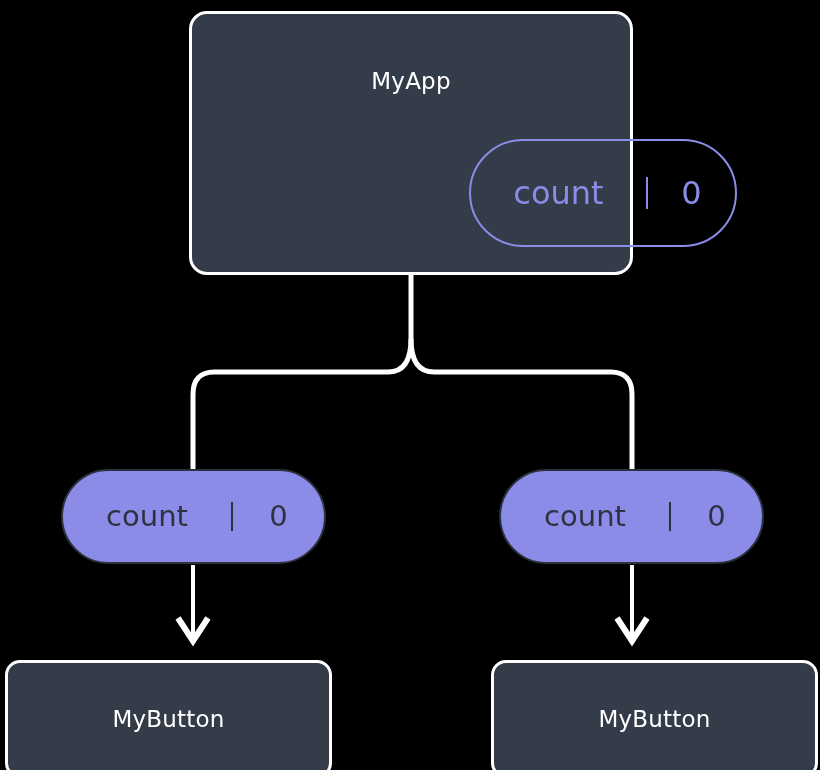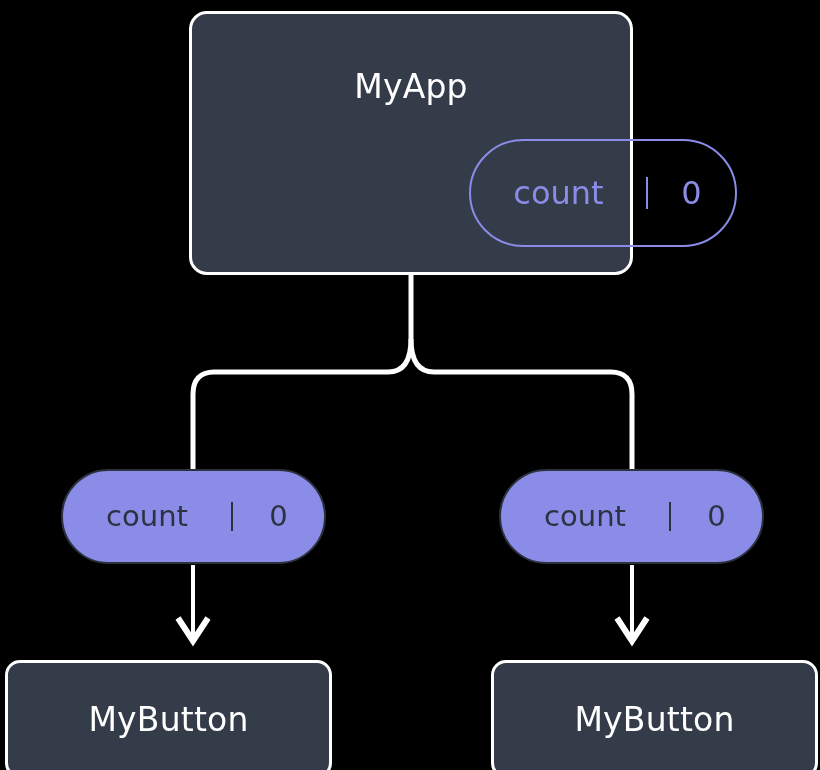--- a/index.html
+++ b/index.html
@@ -53,21 +53,21 @@
     height: 118px;
     justify-content: center;
     border-radius: 15px;
     margin-top: 12px;
   }
   .node-box.leaf-left  { left: 5px;   top: 648px; }
   .node-box.leaf-right { left: 491px; top: 648px; }
 
   .node-title {
     color: #ffffff;
-    font-size: 33px;
+    font-size: 23px;
     font-weight: 400;
     letter-spacing: 0.2px;
     line-height: 1;
   }
   .node-box.root .node-title {
     margin-top: 56px;
   }
 
   
   .pill {

